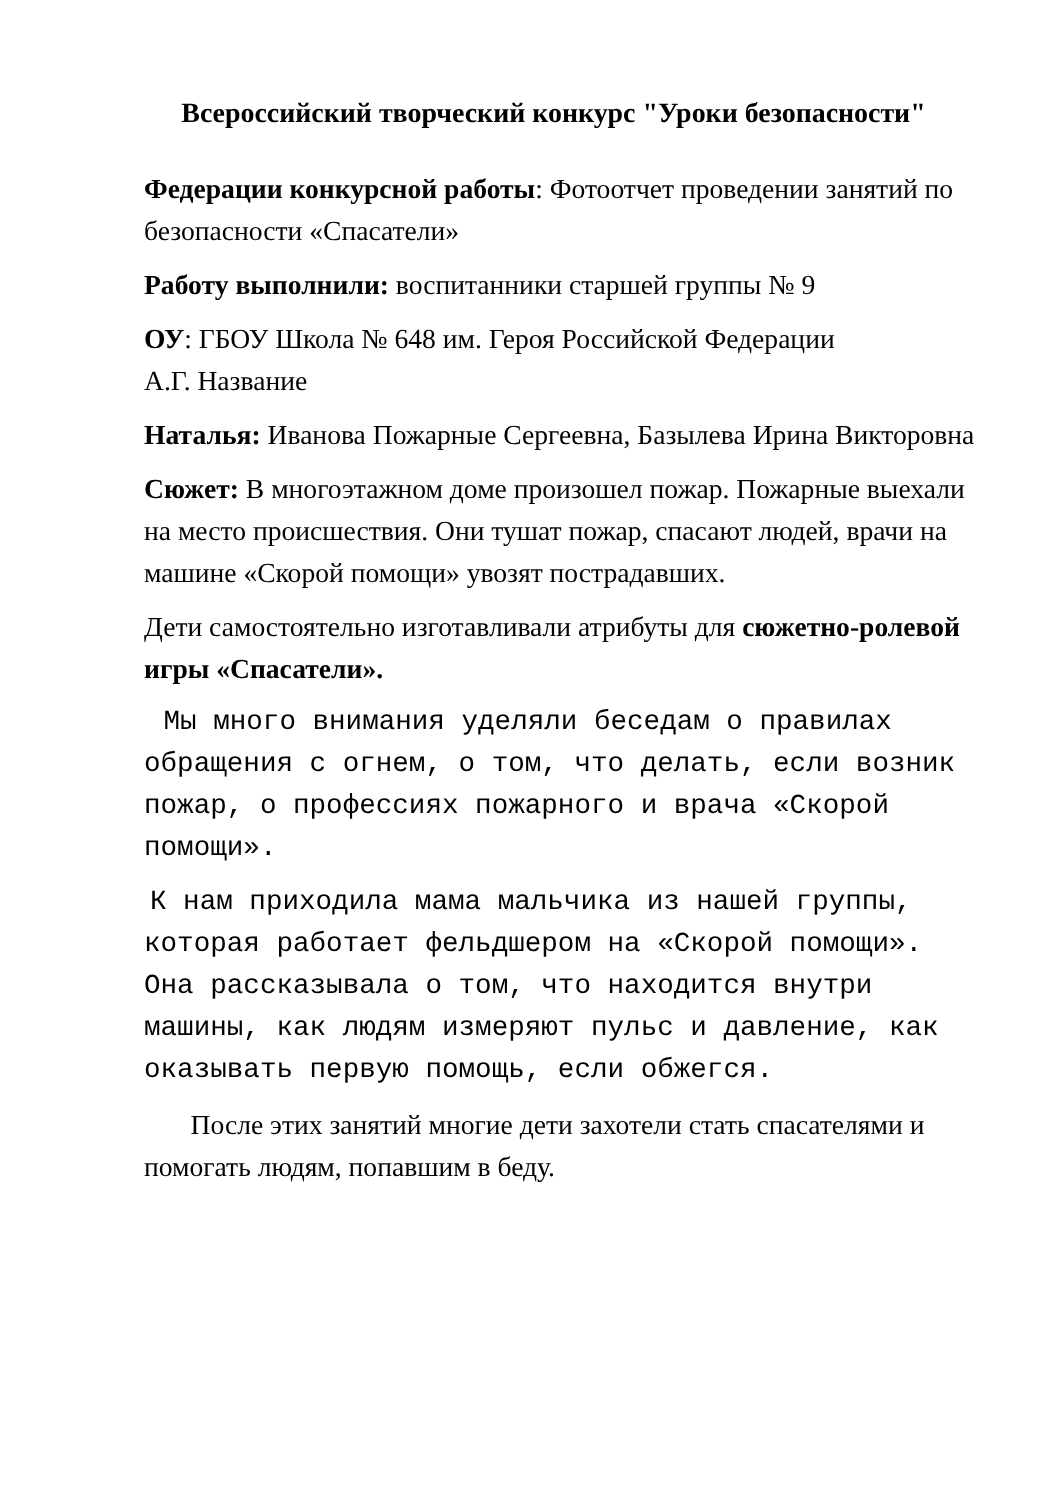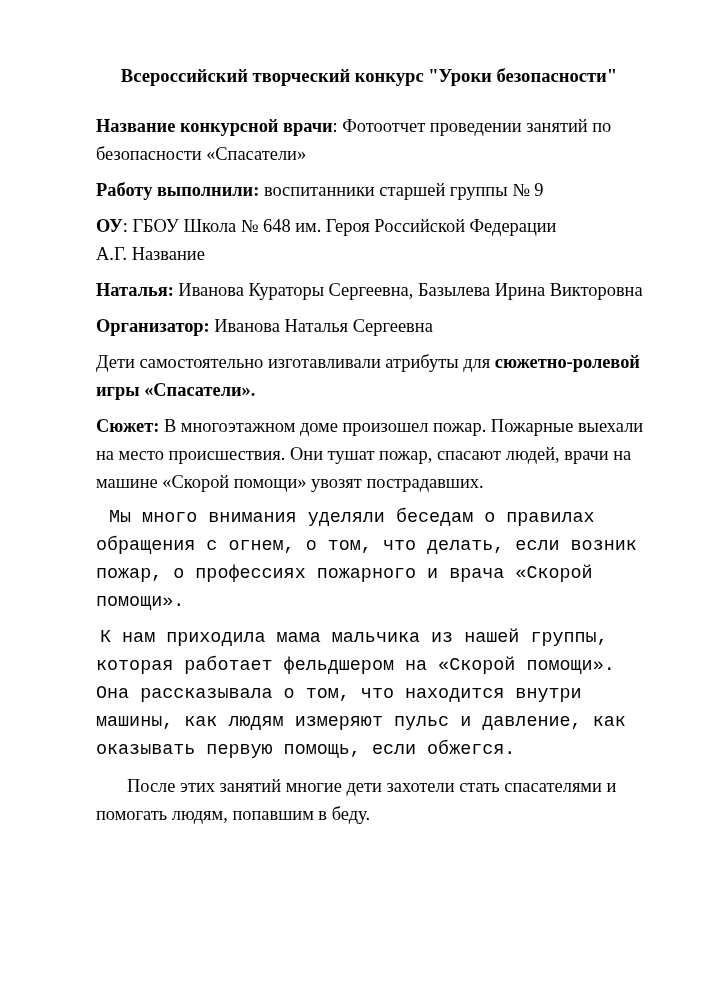--- a/index.html
+++ b/index.html
@@ -37,33 +37,32 @@
   .indent-md { text-indent: 13px; font-family: Liberation Mono, monospace; }
   .indent-lg { text-indent: 31px; }
 </style>
 </head>
 <body>
 
 <div class="page">
 
   <h1 class="doc-title">Всероссийский творческий конкурс "Уроки безопасности"</h1>
 
-  <p class="doc-par"><span class="b">Название конкурсной врачи</span><span>: Фотоотчет проведении занятий по безопасности «Спасатели»</span></p>
+  <p class="doc-par"><span class="b">Федерации конкурсной работы</span><span>: Фотоотчет проведении занятий по безопасности «Спасатели»</span></p>
 
   <p class="doc-par"><span class="b">Работу выполнили:</span><span> воспитанники старшей группы № 9</span></p>
 
   <p class="doc-par"><span class="b">ОУ</span><span>: ГБОУ Школа № 648 им. Героя Российской Федерации</span><br><span>А.Г. Название</span></p>
 
-  <p class="doc-par"><span class="b">Наталья:</span><span> Иванова Кураторы Сергеевна, Базылева Ирина Викторовна</span></p>
+  <p class="doc-par"><span class="b">Наталья:</span><span> Иванова Пожарные Сергеевна, Базылева Ирина Викторовна</span></p>
 
-  <p class="doc-par"><span class="b">Организатор:</span><span> Иванова Наталья Сергеевна</span></p>
+
+  <p class="doc-par"><span class="b">Сюжет:</span><span> В многоэтажном доме произошел пожар. Пожарные выехали на место происшествия. Они тушат пожар, спасают людей, врачи на машине «Скорой помощи» увозят пострадавших.</span></p>
 
   <p class="doc-par"><span>Дети самостоятельно изготавливали атрибуты для </span><span class="b">сюжетно-ролевой игры «Спасатели».</span></p>
-
-  <p class="doc-par"><span class="b">Сюжет:</span><span> В многоэтажном доме произошел пожар. Пожарные выехали на место происшествия. Они тушат пожар, спасают людей, врачи на машине «Скорой помощи» увозят пострадавших.</span></p>
 
   <p class="doc-par indent-md">Мы много внимания уделяли беседам о правилах обращения с огнем, о том, что делать, если возник пожар, о профессиях пожарного и врача «Скорой помощи».</p>
 
   <p class="doc-par indent-sm">К нам приходила мама мальчика из нашей группы, которая работает фельдшером на «Скорой помощи». Она рассказывала о том, что находится внутри машины, как людям измеряют пульс и давление, как оказывать первую помощь, если обжегся.</p>
 
   <p class="doc-par indent-lg">После этих занятий многие дети захотели стать спасателями и помогать людям, попавшим в беду.</p>
 
 </div>
 
 </body></html>

